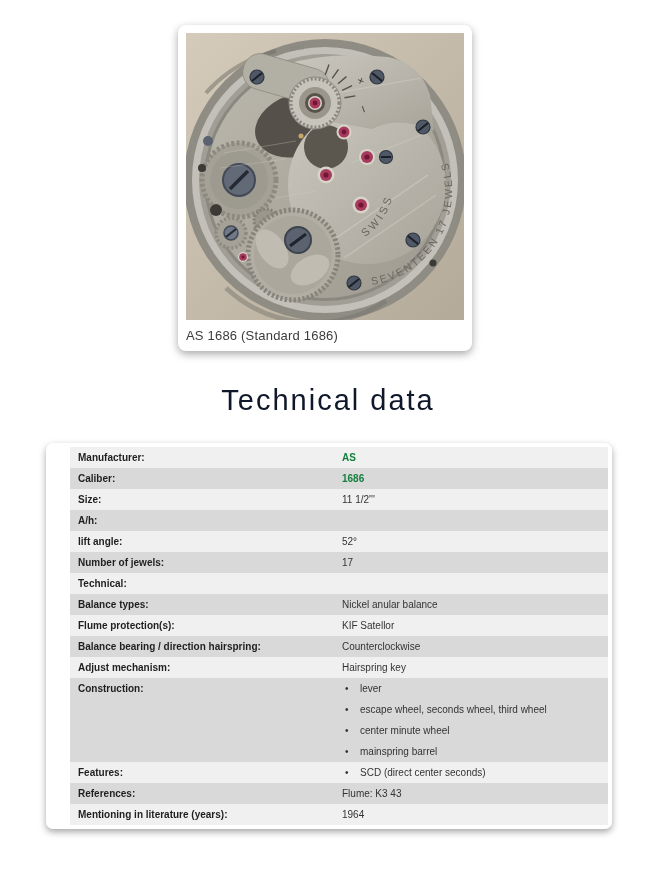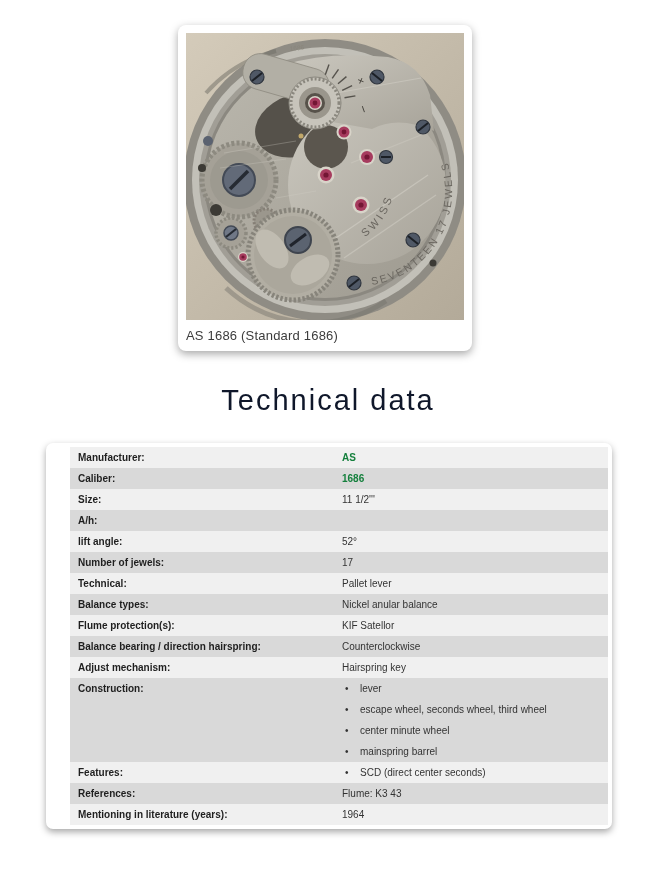--- a/index.html
+++ b/index.html
@@ -236,21 +236,20 @@
   <div class="spec-row light">
     <div class="spec-label">lift angle:</div>
     <div class="spec-value">52°</div>
   </div>
   <div class="spec-row dark">
     <div class="spec-label">Number of jewels:</div>
     <div class="spec-value">17</div>
   </div>
   <div class="spec-row light">
     <div class="spec-label">Technical:</div>
-    <div class="spec-value">Pallet lever</div>
   </div>
   <div class="spec-row dark">
     <div class="spec-label">Balance types:</div>
     <div class="spec-value">Nickel anular balance</div>
   </div>
   <div class="spec-row light">
     <div class="spec-label">Flume protection(s):</div>
     <div class="spec-value">KIF Satellor</div>
   </div>
   <div class="spec-row dark">

